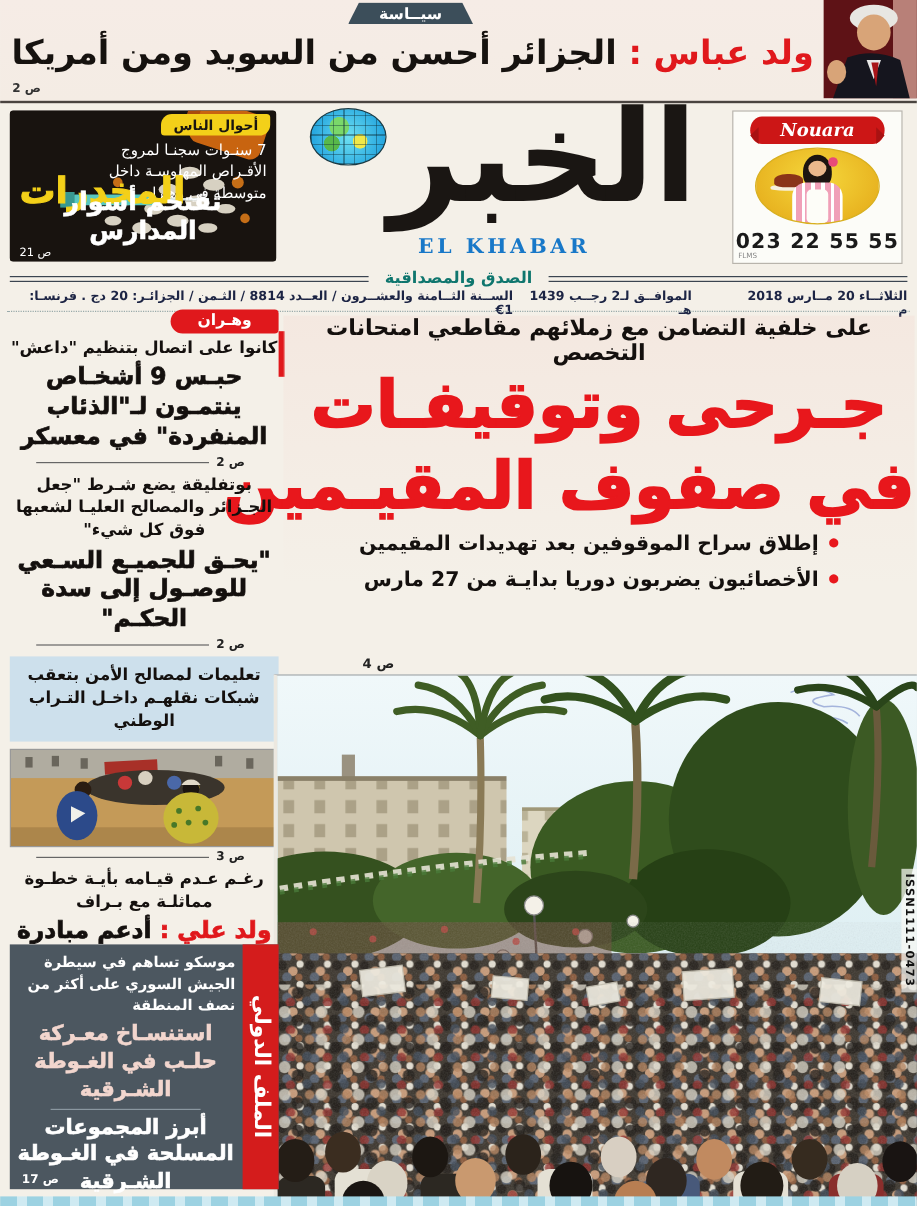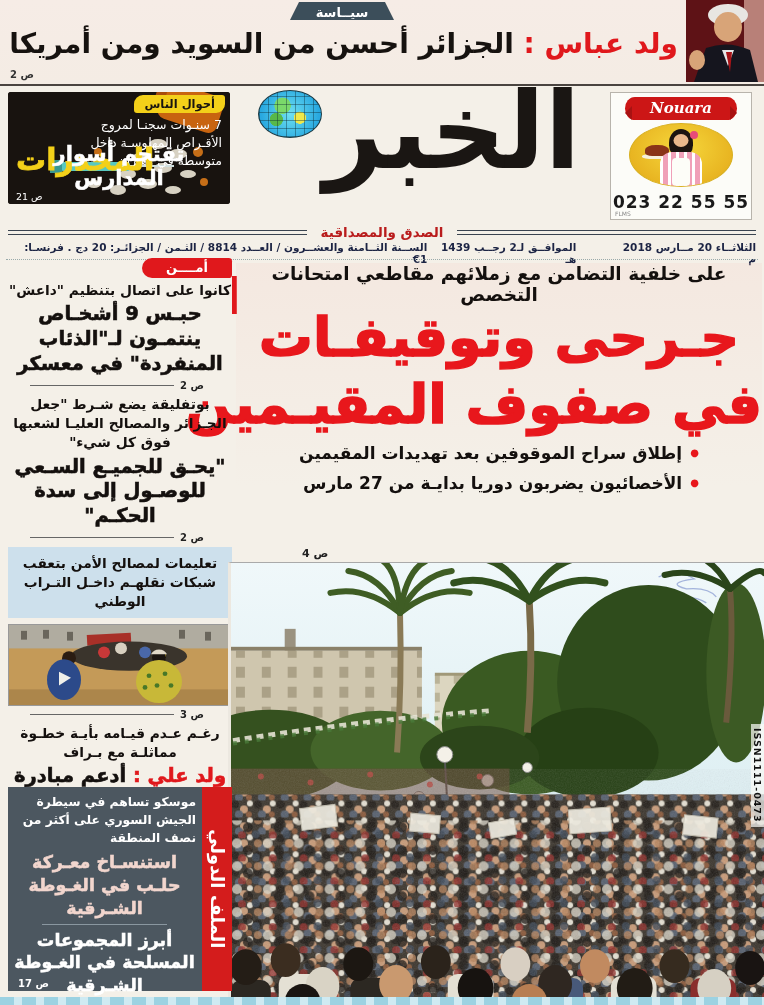--- a/index.html
+++ b/index.html
@@ -17,21 +17,21 @@
     clip-path:polygon(9px 0,calc(100% - 9px) 0,100% 100%,0 100%); letter-spacing:2px; }
   .banner-headline { position:absolute; top:27px; right:86px; left:50px; text-align:center;
     font-size:28px; font-weight:bold; color:#16120f; white-space:nowrap; }
   .banner-headline .speaker { color:#e0181c; }
   .banner-pref { position:absolute; bottom:4px; left:10px; font-size:10px; font-weight:bold; color:#333; }
   .politician { position:absolute; top:0; right:0; width:78px; height:82px; }
 
   
   .masthead { position:absolute; top:88px; left:0; right:0; height:150px; }
 
-  .drugs-box { position:absolute; top:4px; left:8px; width:222px; height:112px;
+  .drugs-box { position:absolute; top:4px; left:8px; width:222px; height:126px;
     background:#18130f; border-radius:3px; overflow:hidden; color:#fff; }
   .drugs-art { position:absolute; inset:0; z-index:0; }
   .drugs-tab { position:absolute; top:3px; right:5px; background:#f3d019; color:#191510;
     font-size:11.5px; font-weight:bold; padding:2px 10px; border-radius:9px 3px 9px 3px; z-index:2; }
   .drugs-kicker { position:absolute; top:24px; right:8px; width:158px; font-size:12.5px; font-weight:normal;
     line-height:1.45; text-align:right; z-index:2; }
   .drugs-title { position:absolute; top:50px; left:8px; font-size:30px; font-weight:bold;
     color:#f3d019; z-index:2; -webkit-text-stroke:0.8px #f3d019; }
   .drugs-sub { position:absolute; bottom:14px; left:4px; right:4px; text-align:center;
     font-size:21px; font-weight:bold; z-index:2; -webkit-text-stroke:0.5px #fff; }
@@ -49,21 +49,21 @@
       radial-gradient(circle at 66% 58%, #f0e84a 0 12%, transparent 13%),
       radial-gradient(circle at 28% 62%, #58b84a 0 12%, transparent 13%),
       radial-gradient(circle at 50% 50%, #6ee0f2, #28a8e0 75%); }
   .logo-latin { position:absolute; top:108px; left:0; right:0; text-align:center;
     font-family:"DejaVu Serif","Liberation Serif",serif; font-size:17px; font-weight:bold;
     color:#1878c8; letter-spacing:3px; direction:ltr; }
 
   .slogan-row { position:absolute; top:224px; left:8px; right:8px; display:flex;
     align-items:center; gap:8px; z-index:3; }
   .slogan-row .rule { flex:1; height:5px; border-top:1px solid #3a4450; border-bottom:1px solid #3a4450; }
-  .slogan { font-size:13.5px; font-weight:bold; color:#b91c1c; padding:0 6px; white-space:nowrap; }
+  .slogan { font-size:13.5px; font-weight:bold; color:#0f766e; padding:0 6px; white-space:nowrap; }
 
   .nouara { position:absolute; top:4px; left:610px; width:142px; height:128px;
     background:#fcfcf8; border:1px solid #b8b4ac; }
   .ribbon { position:relative; margin:4px auto 0; width:112px; height:23px; background:#cc1616;
     border-radius:12px / 14px; color:#fff; text-align:center;
     font-family:"DejaVu Serif","Liberation Serif",serif; font-style:italic; font-weight:bold;
     font-size:15px; line-height:22px; direction:ltr; }
   .ribbon::before { content:""; position:absolute; left:-7px; top:9px; border:7px solid transparent; border-right-color:#a81212; }
   .ribbon::after  { content:""; position:absolute; right:-7px; top:9px; border:7px solid transparent; border-left-color:#a81212; }
   .nouara-oval { width:104px; height:64px; margin:3px auto 0; border-radius:50%;
@@ -197,20 +197,21 @@
     <div class="drugs-tab">أحوال الناس</div>
     <div class="drugs-kicker">7 سنـوات سجنـا لمروج الأقـراص المهلوسـة داخل متوسطة في وهـران</div>
     <div class="drugs-title">المخدرات</div>
     <div class="drugs-sub">تقتحم أسوار المدارس</div>
     <div class="drugs-pref">ص 21</div>
   </div>
 
   <div class="logo-wrap">
     <div class="globe"></div>
     <div class="logo-ar">الخبر</div>
+    <div class="logo-latin">EL KHABAR</div>
   </div>
 
   <div class="nouara">
     <div class="ribbon">Nouara</div>
     <div class="nouara-oval">
       <div class="w-plate"></div>
       <div class="w-flan"></div>
       <div class="w-hair"></div>
       <div class="w-face"></div>
       <div class="w-flower"></div>
@@ -243,21 +244,21 @@
   <div class="lead-h">جـرحى وتوقيفـات</div>
   <div class="lead-h">في صفوف المقيـمين</div>
   <ul class="lead-bullets">
     <li>إطلاق سراح الموقوفين بعد تهديدات المقيمين</li>
     <li>الأخصائيون يضربون دوريا بدايـة من 27 مارس</li>
   </ul>
   <div class="lead-pref">ص 4</div>
 </div>
 
 <div class="col">
-  <div class="col-tab">أمــــن</div>
+  <div class="col-tab">وهـران</div>
 
   <div>
     <div class="kick">كانوا على اتصال بتنظيم "داعش"</div>
     <div class="hl">حبـس 9 أشخـاص ينتمـون لـ"الذئاب المنفردة" في معسكر</div>
     <div class="sep">
         <span>ص 2</span>
         <span class="ln"></span>
       </div>
   </div>
 

